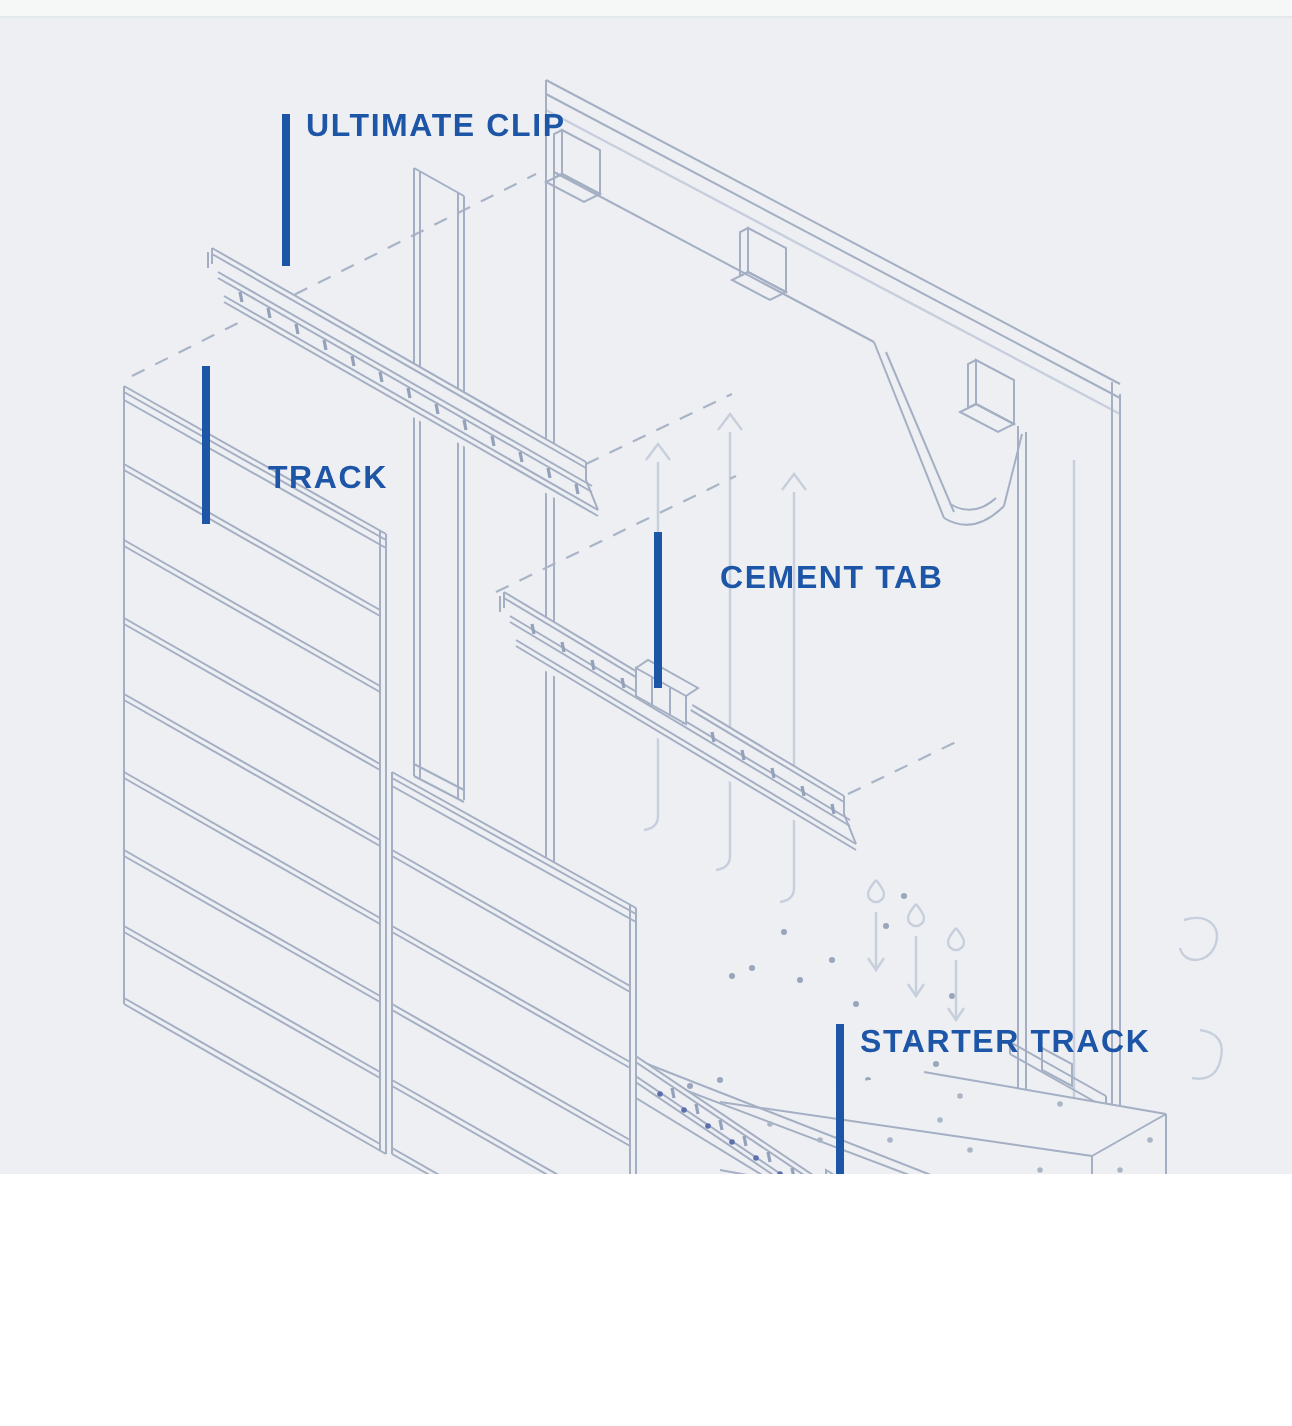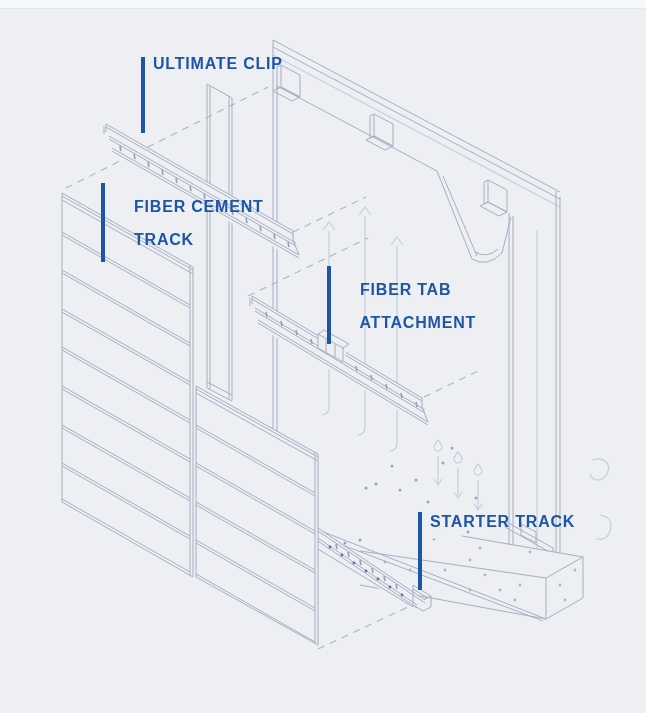--- a/index.html
+++ b/index.html
@@ -1,16 +1,16 @@
 <!DOCTYPE html>
 <html><head>
 <meta charset="utf-8">
 <style>
   html,body{margin:0;padding:0;}
-  #stage{position:relative;width:646px;height:713px;background:#edeff3;overflow:hidden;
+  #stage{position:relative;width:646px;height:587px;background:#edeff3;overflow:hidden;
          font-family:"Liberation Sans",sans-serif;}
   #topstrip{position:absolute;left:0;top:0;width:646px;height:8px;background:#f5f8f7;
             border-bottom:1px solid #e3e8ea;}
   svg{position:absolute;left:0;top:0;}
   .lbl{position:absolute;color:#1d55a7;font-weight:700;font-size:16px;line-height:16.5px;
        letter-spacing:0.8px;white-space:pre;}
   .marker{position:absolute;width:4px;background:#1d55a7;}
   .ln{stroke:#a4afc3;stroke-width:1;fill:none;}
   .lnf{stroke:#c7cfdc;stroke-width:1.2;fill:none;}
   .fill{fill:#edeff3;stroke:none;}
@@ -311,25 +311,24 @@
           <path class="ln" d="M196,543 L315,611"></path>
       </g>
     </g>
   </svg>
 
   <div class="marker" style="left:141px;top:57px;height:76px;"></div>
   <div class="lbl" style="left:153px;top:56px;">ULTIMATE CLIP</div>
 
   <div class="marker" style="left:101px;top:183px;height:79px;"></div>
   <div class="lbl" style="left:113px;top:182px;">
-    <span>FIBER CEMENT</span><br>
+    <br>
     <span>TRACK</span>
   </div>
 
   <div class="marker" style="left:327px;top:266px;height:78px;"></div>
   <div class="lbl" style="left:339px;top:265px;">
-    <span>FIBER TAB</span><br>
-    <span>ATTACHMENT</span>
+    <span>CEMENT TAB</span><br>
   </div>
 
   <div class="marker" style="left:418px;top:512px;height:78px;"></div>
   <div class="lbl" style="left:430px;top:514px;">STARTER TRACK</div>
 </div>
 
 </body></html>

